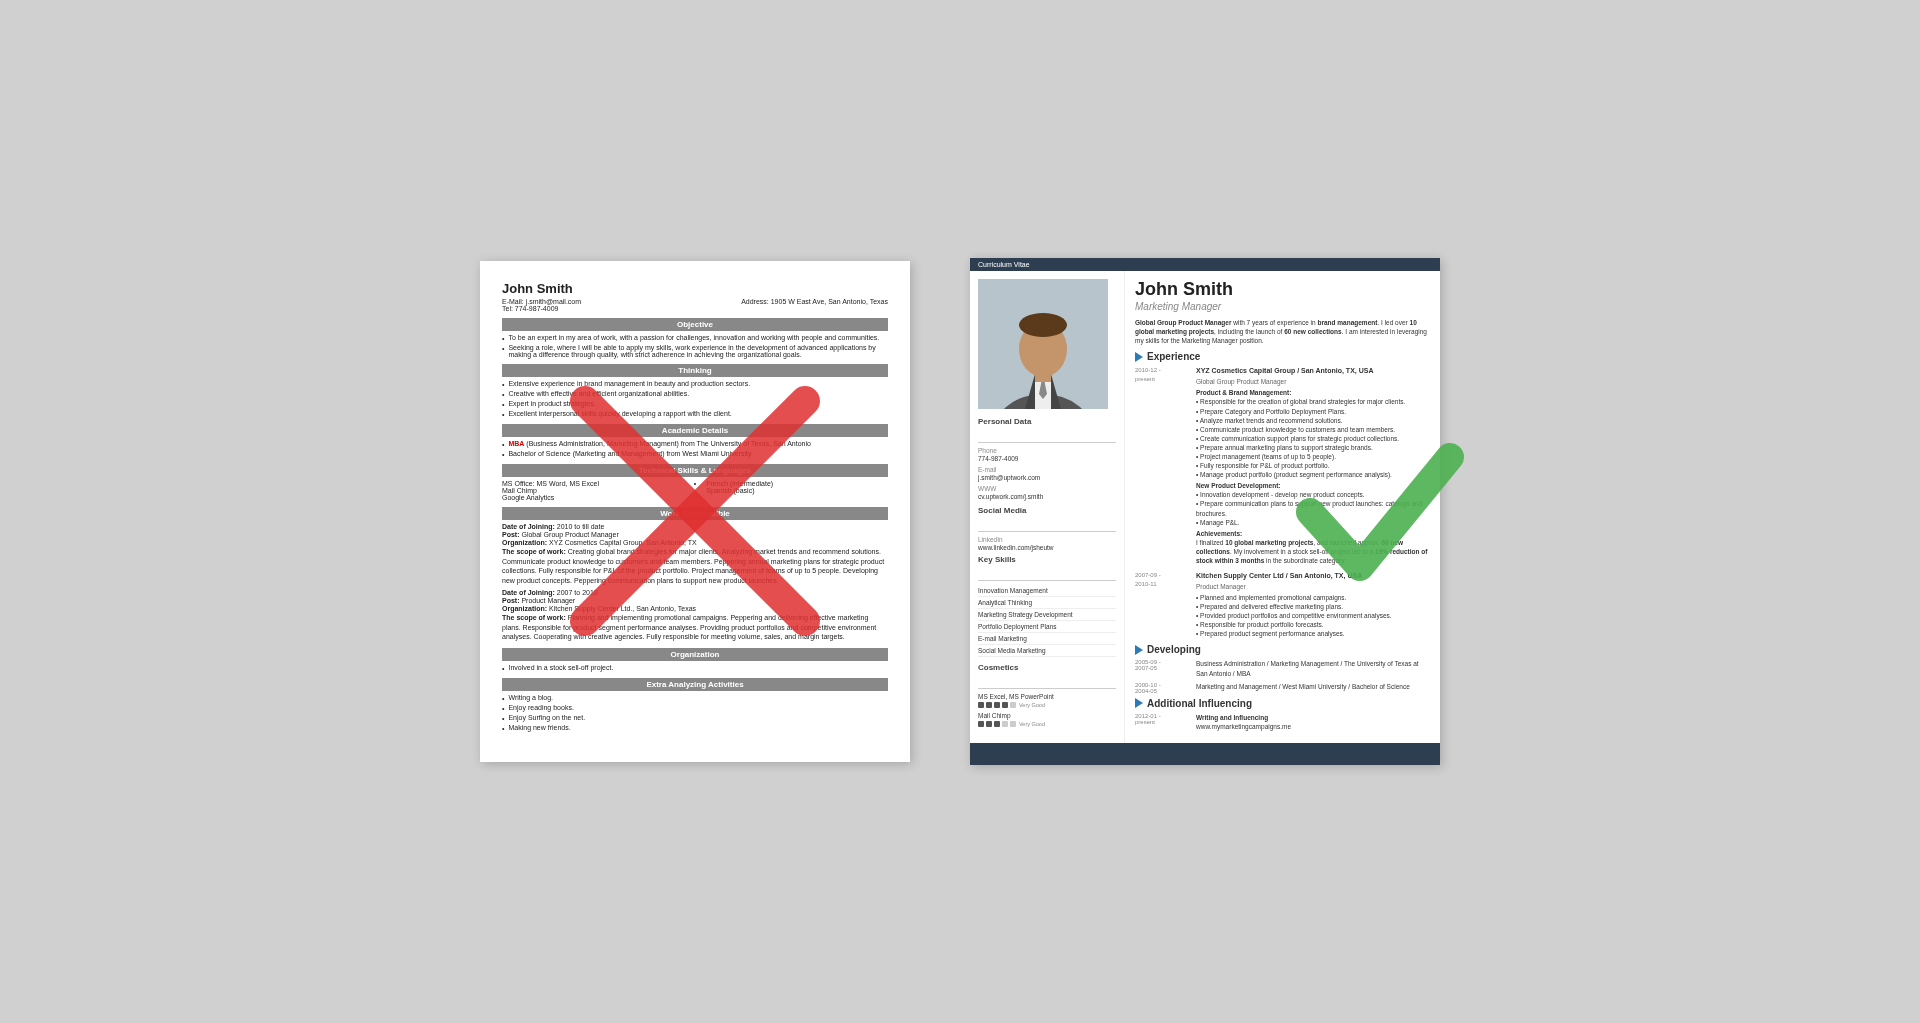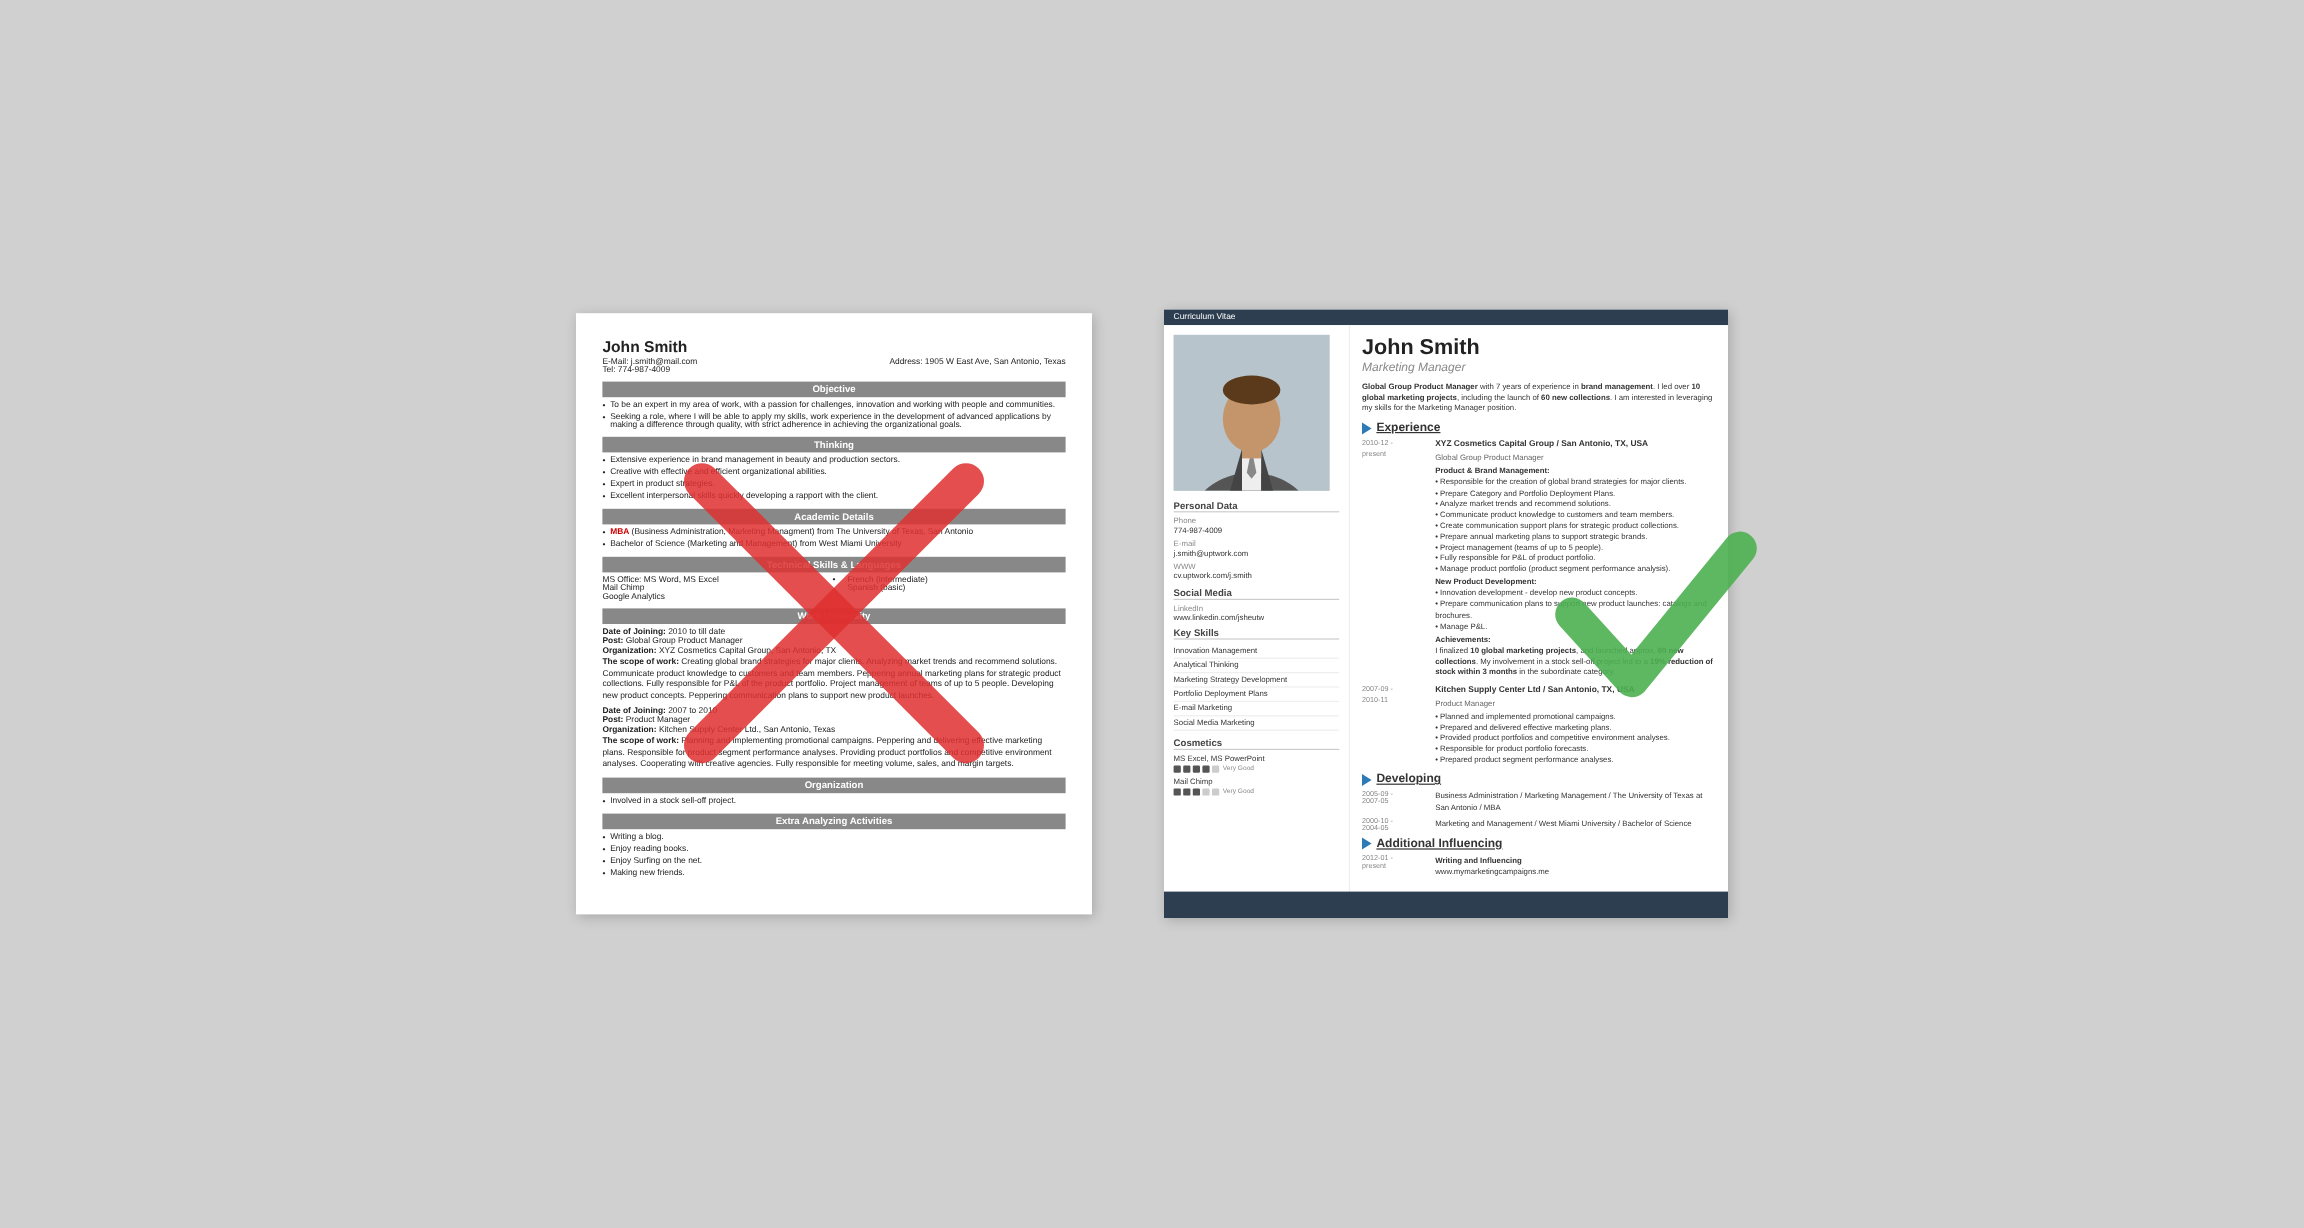--- a/index.html
+++ b/index.html
@@ -187,21 +187,21 @@
       width: 100%;
       height: 100%;
     }
 
     .resume-right .section-title-left {
       font-size: 8px;
       font-weight: bold;
       color: #444;
       border-bottom: 1px solid #ccc;
       margin-bottom: 4px;
-      padding-bottom: 0;
+      padding-bottom: 16px;
       text-transform: none;
     }
 
     .resume-right .data-row {
       margin-bottom: 4px;
     }
     .resume-right .data-label {
       font-size: 6.5px;
       color: #888;
       margin-bottom: 1px;
@@ -252,21 +252,20 @@
     
     .resume-right .section-header-right {
       font-size: 10px;
       font-weight: bold;
       color: #333;
       margin-bottom: 4px;
       margin-top: 4px;
       display: flex;
       align-items: center;
       gap: 4px;
-      text-decoration: underline;
     }
     .resume-right .section-header-right::before {
       content: '';
       display: inline-block;
       width: 0;
       height: 0;
       border-top: 5px solid transparent;
       border-bottom: 5px solid transparent;
       border-left: 8px solid #2c7bb6;
       flex-shrink: 0;
@@ -397,21 +396,21 @@
         <div>Mail Chimp</div>
         <div>Google Analytics</div>
       </div>
       <div>•</div>
       <div class="skills-col">
         <div>French (intermediate)</div>
         <div>Spanish (basic)</div>
       </div>
     </div>
 
-    <div class="section-header">Work University</div>
+    <div class="section-header">Work Responsible</div>
     <div class="work-field"><strong>Date of Joining:</strong> 2010 to till date</div>
     <div class="work-field"><strong>Post:</strong> Global Group Product Manager</div>
     <div class="work-field"><strong>Organization:</strong> XYZ Cosmetics Capital Group, San Antonio, TX</div>
     <div class="work-scope"><strong>The scope of work:</strong> Creating global brand strategies for major clients. Analyzing market trends and recommend solutions. Communicate product knowledge to customers and team members. Peppering annual marketing plans for strategic product collections. Fully responsible for P&amp;L of the product portfolio. Project management of teams of up to 5 people. Developing new product concepts. Peppering communication plans to support new product launches.</div>
 
     <div class="work-field"><strong>Date of Joining:</strong> 2007 to 2010</div>
     <div class="work-field"><strong>Post:</strong> Product Manager</div>
     <div class="work-field"><strong>Organization:</strong> Kitchen Supply Center Ltd., San Antonio, Texas</div>
     <div class="work-scope"><strong>The scope of work:</strong> Planning and implementing promotional campaigns. Peppering and delivering effective marketing plans. Responsible for product segment performance analyses. Providing product portfolios and competitive environment analyses. Cooperating with creative agencies. Fully responsible for meeting volume, sales, and margin targets.</div>
 

